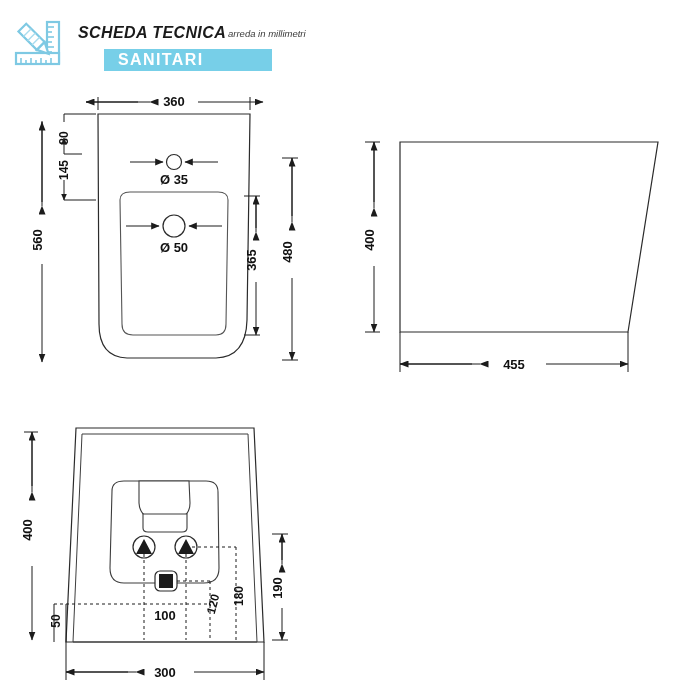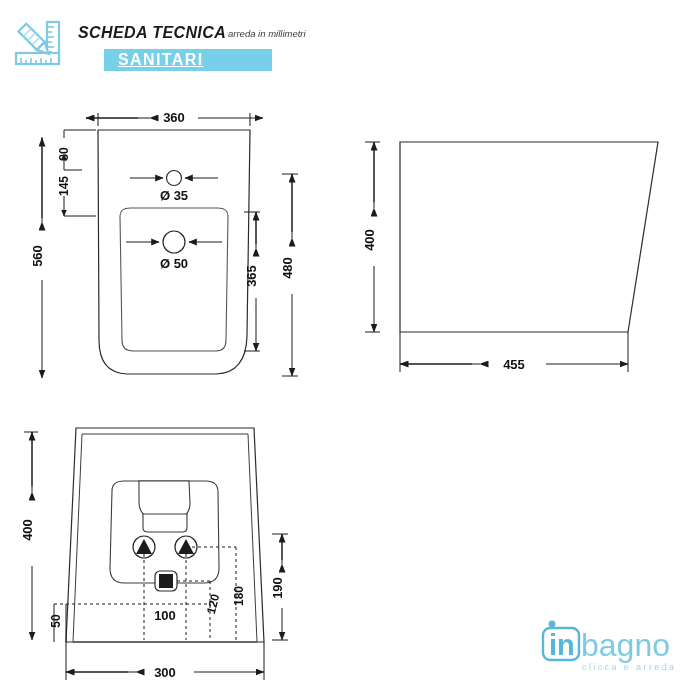--- a/index.html
+++ b/index.html
@@ -69,30 +69,29 @@
   .header-band-label {
     position: absolute;
     left: 118px;
     top: 51px;
     font-family: "Liberation Sans", sans-serif;
     font-weight: bold;
     font-size: 16px;
     letter-spacing: 1.4px;
     color: #ffffff;
     white-space: nowrap;
-    text-decoration: underline;
   }
 
   
   .view {
     position: absolute;
   }
   .view svg { display: block; }
 
-  #view-front  { left: 20px;  top: 92px;  width: 300px; height: 300px; margin-top: 16px; }
+  #view-front  { left: 20px;  top: 92px;  width: 300px; height: 300px; }
   #view-side   { left: 360px; top: 120px; width: 330px; height: 270px; }
   #view-back   { left: 14px;  top: 408px; width: 310px; height: 280px; }
 
   
   .logo {
     position: absolute;
     left: 540px;
     top: 612px;
     width: 150px;
     height: 64px;
@@ -333,25 +332,14 @@
         <line x1="52" y1="234" x2="52" y2="272"></line>
         <line x1="250" y1="234" x2="250" y2="272"></line>
         <line x1="52" y1="264" x2="122" y2="264" marker-start="url(#ar3)" transform="rotate(180 87 264)"></line>
         <line x1="52" y1="264" x2="114" y2="264" marker-end="url(#ar3)" transform="rotate(180 83 264)"></line>
         <line x1="180" y1="264" x2="250" y2="264" marker-end="url(#ar3)"></line>
       </g>
       <text x="151" y="269" text-anchor="middle" font-family="Liberation Sans, sans-serif" font-size="13" font-weight="bold" fill="#111111">300</text>
     </svg>
   </div>
 
-  <div class="logo">
-    <svg width="150" height="64" viewBox="0 0 150 64">
-
-      <rect x="3" y="16" width="36" height="32" rx="7" ry="7" fill="none" stroke="#56b7d8" stroke-width="2.4"></rect>
-
-      <circle cx="12" cy="12" r="3.4" fill="#56b7d8"></circle>
-      <text x="9" y="43" font-family="Liberation Sans, sans-serif" font-size="29" font-weight="bold" fill="#56b7d8">in</text>
-      <text x="41" y="44" font-family="Liberation Sans, sans-serif" font-size="32" fill="#7ec9e3">bagno</text>
-      <text x="42" y="58" font-family="Liberation Sans, sans-serif" font-size="9" letter-spacing="2.4" fill="#9ed6e8">clicca e arreda</text>
-    </svg>
-  </div>
 
 </div>
 
 </body></html>

